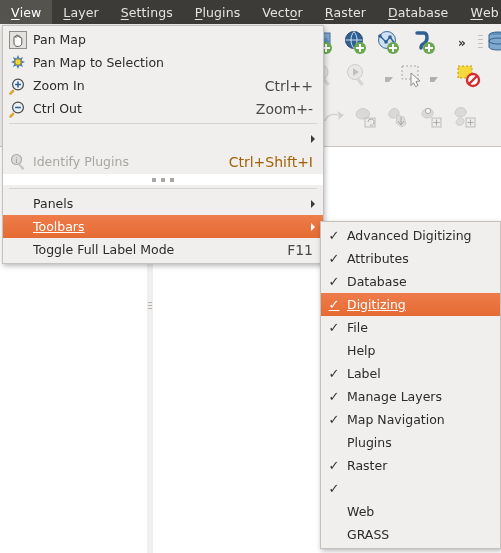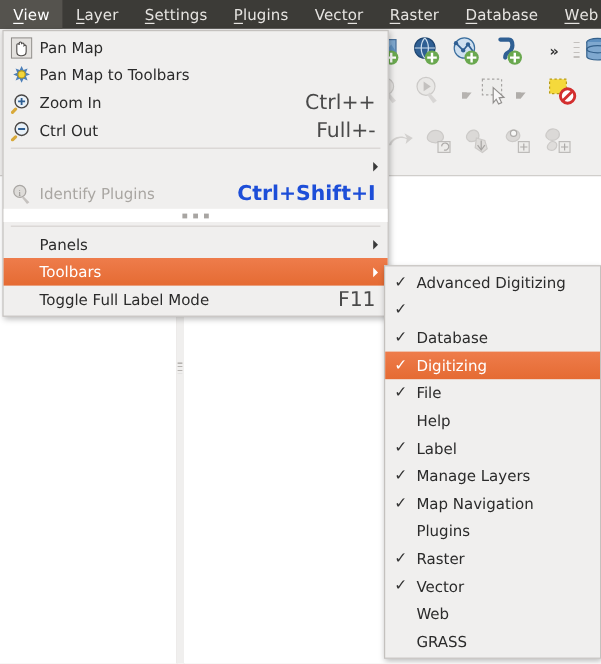--- a/index.html
+++ b/index.html
@@ -31,26 +31,26 @@
   .mb-item{display:flex;align-items:center;padding:0 11px;color:#e6e4e1;font-size:12.5px;
            letter-spacing:.1px;cursor:default;white-space:nowrap;}
   .mb-item.active{background:#55534e;color:#ffffff;}
   .mb-item .uline{text-decoration:underline;text-underline-offset:2px;}
 
   
   .menu{position:absolute;background:#f0efee;border:1px solid #c4c1be;
         box-shadow:1px 2px 5px rgba(0,0,0,.28);padding:2px 0;}
   .mi{position:relative;display:flex;align-items:center;height:23px;
       padding:0 10px 0 0;color:#2b2b2b;font-size:12.5px;white-space:nowrap;cursor:default;}
-  .mi.sel{background:#eb7442;background:linear-gradient(to bottom,#ee7c4b,#e56b33);color:#ffffff;}
+  .mi.sel{background:#eb7442;background:linear-gradient(to bottom,#ee7c4b,#e56b33);color:#ffffff;text-decoration:underline;}
   .mi.disabled{color:#a9a6a2;}
   .mi .ic{width:30px;min-width:30px;height:22px;display:flex;align-items:center;justify-content:center;}
   .mi .lbl{flex:1;padding-right:26px;}
-  .mi .sc{margin-left:auto;color:#4a4a4a;font-size:17px;padding-left:14px;}
-  .mi.disabled .sc{color:#1d4ed8;font-weight:bold;}
+  .mi .sc{margin-left:auto;color:#4a4a4a;font-size:14px;padding-left:14px;}
+  .mi.disabled .sc{color:#a16207;}
   .mi .arrow{position:absolute;right:8px;top:50%;margin-top:-4px;
              width:0;height:0;border-left:4px solid #3a3a3a;border-top:4px solid transparent;border-bottom:4px solid transparent;}
   .mi.sel .arrow{border-left-color:#ffffff;}
   .mi .chk{width:26px;min-width:26px;display:flex;align-items:center;justify-content:center;
            font-size:13px;color:#333;line-height:1;}
   .mi.sel .chk{color:#ffffff;}
   .msep{height:1px;background:#d6d3d0;margin:3px 6px 3px 6px;}
 
   
   .mdots{background:#ffffff;height:11px;display:flex;align-items:center;justify-content:center;gap:5px;
@@ -206,21 +206,21 @@
       </span>
       <span class="lbl">Pan Map</span>
     </div>
     <div class="mi">
       <span class="ic">
         <svg width="18" height="18" viewBox="0 0 18 18">
           <path d="M9 1l1.6 3.4L14 3l-1.4 3.5L16 8l-3.4 1.4L14 13l-3.4-1.4L9 15l-1.6-3.4L4 13l1.4-3.5L2 8l3.4-1.4L4 3l3.4 1.4z" fill="#4c7fb8"></path>
           <circle cx="9" cy="8" r="3" fill="#f2d63c" stroke="#b89b16"></circle>
         </svg>
       </span>
-      <span class="lbl">Pan Map to Toolbars</span>
+      <span class="lbl">Pan Map to Selection</span>
     </div>
     <div class="mi">
       <span class="ic">
         <svg width="18" height="18" viewBox="0 0 18 18">
           <path d="M4 14l-2.6 2.6" stroke="#d8a93a" stroke-width="2.6" stroke-linecap="round"></path>
           <circle cx="9" cy="7.5" r="5.4" fill="#e9f1f8" stroke="#4a4745" stroke-width="1.2"></circle>
           <path d="M9 4.6v5.8M6.1 7.5h5.8" stroke="#2f5f93" stroke-width="1.5"></path>
         </svg>
       </span>
       <span class="lbl">Zoom In</span>
@@ -228,21 +228,21 @@
     </div>
     <div class="mi">
       <span class="ic">
         <svg width="18" height="18" viewBox="0 0 18 18">
           <path d="M4 14l-2.6 2.6" stroke="#d8a93a" stroke-width="2.6" stroke-linecap="round"></path>
           <circle cx="9" cy="7.5" r="5.4" fill="#e9f1f8" stroke="#4a4745" stroke-width="1.2"></circle>
           <path d="M6.1 7.5h5.8" stroke="#2f5f93" stroke-width="1.5"></path>
         </svg>
       </span>
       <span class="lbl">Ctrl Out</span>
-      <span class="sc">Full+-</span>
+      <span class="sc">Zoom+-</span>
     </div>
     <div class="msep"></div>
     <div class="mi">
       <span class="ic"></span>
       <span class="arrow"></span>
     </div>
     <div class="mi disabled">
       <span class="ic">
         <svg width="18" height="18" viewBox="0 0 18 18">
           <circle cx="7.5" cy="6.5" r="5" fill="#dedcd9" stroke="#a9a6a3" stroke-width="1.1"></circle>
@@ -276,20 +276,21 @@
     </div>
   </div>
 
 <div class="menu" id="menu-toolbars">
     <div class="mi">
       <span class="chk">✓</span>
       <span class="lbl">Advanced Digitizing</span>
     </div>
     <div class="mi">
       <span class="chk">✓</span>
+      <span class="lbl">Attributes</span>
     </div>
     <div class="mi">
       <span class="chk">✓</span>
       <span class="lbl">Database</span>
     </div>
     <div class="mi sel">
       <span class="chk">✓</span>
       <span class="lbl">Digitizing</span>
     </div>
     <div class="mi">
@@ -315,21 +316,20 @@
     <div class="mi">
       <span class="chk"></span>
       <span class="lbl">Plugins</span>
     </div>
     <div class="mi">
       <span class="chk">✓</span>
       <span class="lbl">Raster</span>
     </div>
     <div class="mi">
       <span class="chk">✓</span>
-      <span class="lbl">Vector</span>
     </div>
     <div class="mi">
       <span class="chk"></span>
       <span class="lbl">Web</span>
     </div>
     <div class="mi">
       <span class="chk"></span>
       <span class="lbl">GRASS</span>
     </div>
   </div>

